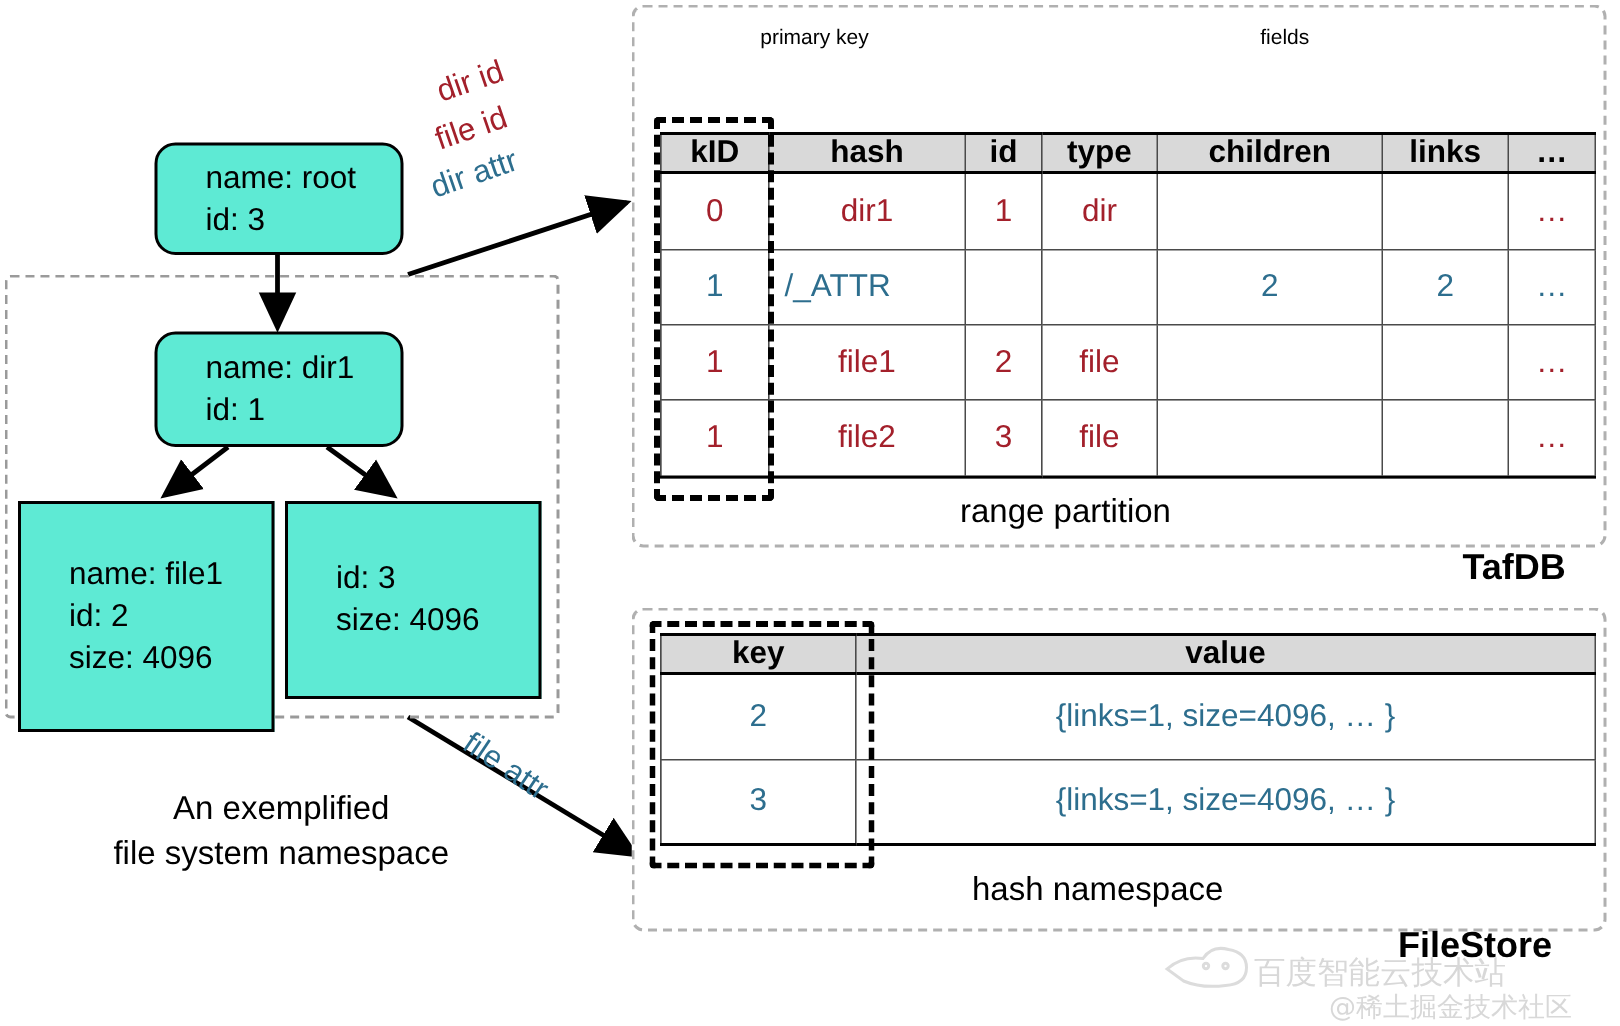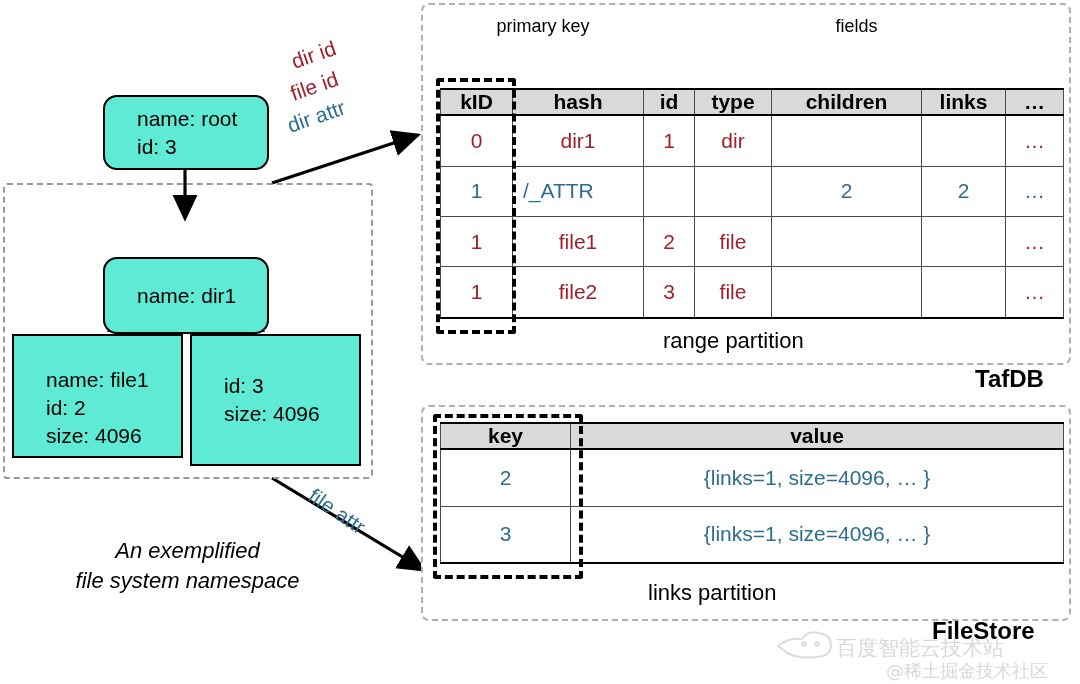--- a/index.html
+++ b/index.html
@@ -53,21 +53,21 @@
   table.dbtbl .bb{border-bottom:2.5px solid #000;}
   .row-red td{color:#a3202b;}
   .row-blue td{color:#2d6e8e;}
   .kstr-attr{text-align:left !important;padding-left:10px !important;}
   .val-cell{font-size:21px;}
 
   
   .part-dash{border:4px dashed #000;border-radius:3px;pointer-events:none;}
 
   
-  .brace-txt{font-size:18px;white-space:nowrap;text-align:center;color:#000;}
+  .brace-txt{font-size:14px;white-space:nowrap;text-align:center;color:#000;}
 
   
   .store-name{font-size:24px;font-weight:bold;white-space:nowrap;color:#000;margin-top:39px;}
   .part-caption{font-size:22px;white-space:nowrap;color:#000;}
 
   
   .wm{color:#d8d8d8;white-space:nowrap;font-family:"DejaVu Sans",sans-serif;}
   .wm1{font-size:21px;}
   .wm2{font-size:18px;}
   .wm-logo{stroke:#dcdcdc;fill:none;stroke-width:2;}
@@ -112,36 +112,37 @@
     </g>
   </svg>
 
   <div class="abs ns-dash" style="left:3px;top:183px;width:370px;height:296px;"></div>
 
   <div class="abs node-box rounded" style="left:103px;top:95px;width:166px;height:75px;">
     <div class="node-line">name: root</div>
     <div class="node-line">id: 3</div>
   </div>
 
-  <div class="abs node-box rounded" style="left:103px;top:221px;width:166px;height:77px;margin-top:36px;">
+  <div class="abs node-box rounded" style="left:103px;top:221px;width:166px;height:77px;">
     <div class="node-line">name: dir1</div>
-  </div>
-
-  <div class="abs node-box" style="left:12px;top:334px;width:171px;height:124px;justify-content:flex-end;">
+    <div class="node-line">id: 1</div>
+  </div>
+
+  <div class="abs node-box" style="left:12px;top:334px;width:171px;height:154px;">
     <div class="node-line">name: file1</div>
     <div class="node-line">id: 2</div>
     <div class="node-line">size: 4096</div>
   </div>
 
   <div class="abs node-box" style="left:190px;top:334px;width:171px;height:132px;">
     <div class="node-line">id: 3</div>
     <div class="node-line">size: 4096</div>
   </div>
 
-  <div class="abs ns-caption" style="left:10px;top:536px;width:355px;font-style:italic;">
+  <div class="abs ns-caption" style="left:10px;top:524px;width:355px;">
     <div>An exemplified</div>
     <div>file system namespace</div>
   </div>
 
   <div class="abs rot-label c-red" style="left:288px;top:50px;transform:rotate(-19deg);transform-origin:left top;">dir id</div>
   <div class="abs rot-label c-red" style="left:287px;top:82px;transform:rotate(-19deg);transform-origin:left top;">file id</div>
   <div class="abs rot-label c-blue" style="left:284px;top:114px;transform:rotate(-19deg);transform-origin:left top;">dir attr</div>
   <div class="abs rot-label c-blue" style="left:318px;top:483px;transform:rotate(34deg);transform-origin:left top;">file attr</div>
 
   <div class="abs panel-dash" style="left:421px;top:3px;width:650px;height:362px;"></div>
@@ -207,21 +208,21 @@
           <td class="bb"></td>
           <td class="bb"></td>
           <td class="bb">…</td>
         </tr>
       </tbody>
     </table>
   </div>
 
   <div class="abs part-dash" style="left:436px;top:78px;width:80px;height:256px;"></div>
 
-  <div class="abs part-caption" style="left:640px;top:328px;margin-left:23px;">range partition</div>
+  <div class="abs part-caption" style="left:640px;top:328px;">range partition</div>
   <div class="abs store-name" style="left:975px;top:326px;">TafDB</div>
 
   <div class="abs panel-dash" style="left:421px;top:405px;width:650px;height:216px;"></div>
 
   <div class="abs" style="left:440px;top:422px;width:623px;height:142px;">
     <table class="dbtbl">
       <colgroup>
           <col style="width:130px">
           <col style="width:493px">
         </colgroup>
@@ -239,19 +240,19 @@
         <tr class="row-blue">
           <td class="bb">3</td>
           <td class="bb val-cell">{links=1, size=4096, … }</td>
         </tr>
       </tbody>
     </table>
   </div>
 
   <div class="abs part-dash" style="left:433px;top:414px;width:150px;height:165px;"></div>
 
-  <div class="abs part-caption" style="left:648px;top:580px;">links partition</div>
+  <div class="abs part-caption" style="left:648px;top:580px;">hash namespace</div>
   <div class="abs store-name" style="left:932px;top:578px;">FileStore</div>
 
   <div class="abs wm wm1" style="left:836px;top:634px;font-family:Liberation Serif, serif;">百度智能云技术站</div>
   <div class="abs wm wm2" style="left:886px;top:659px;">@稀土掘金技术社区</div>
 
 </div>
 
 </body></html>

